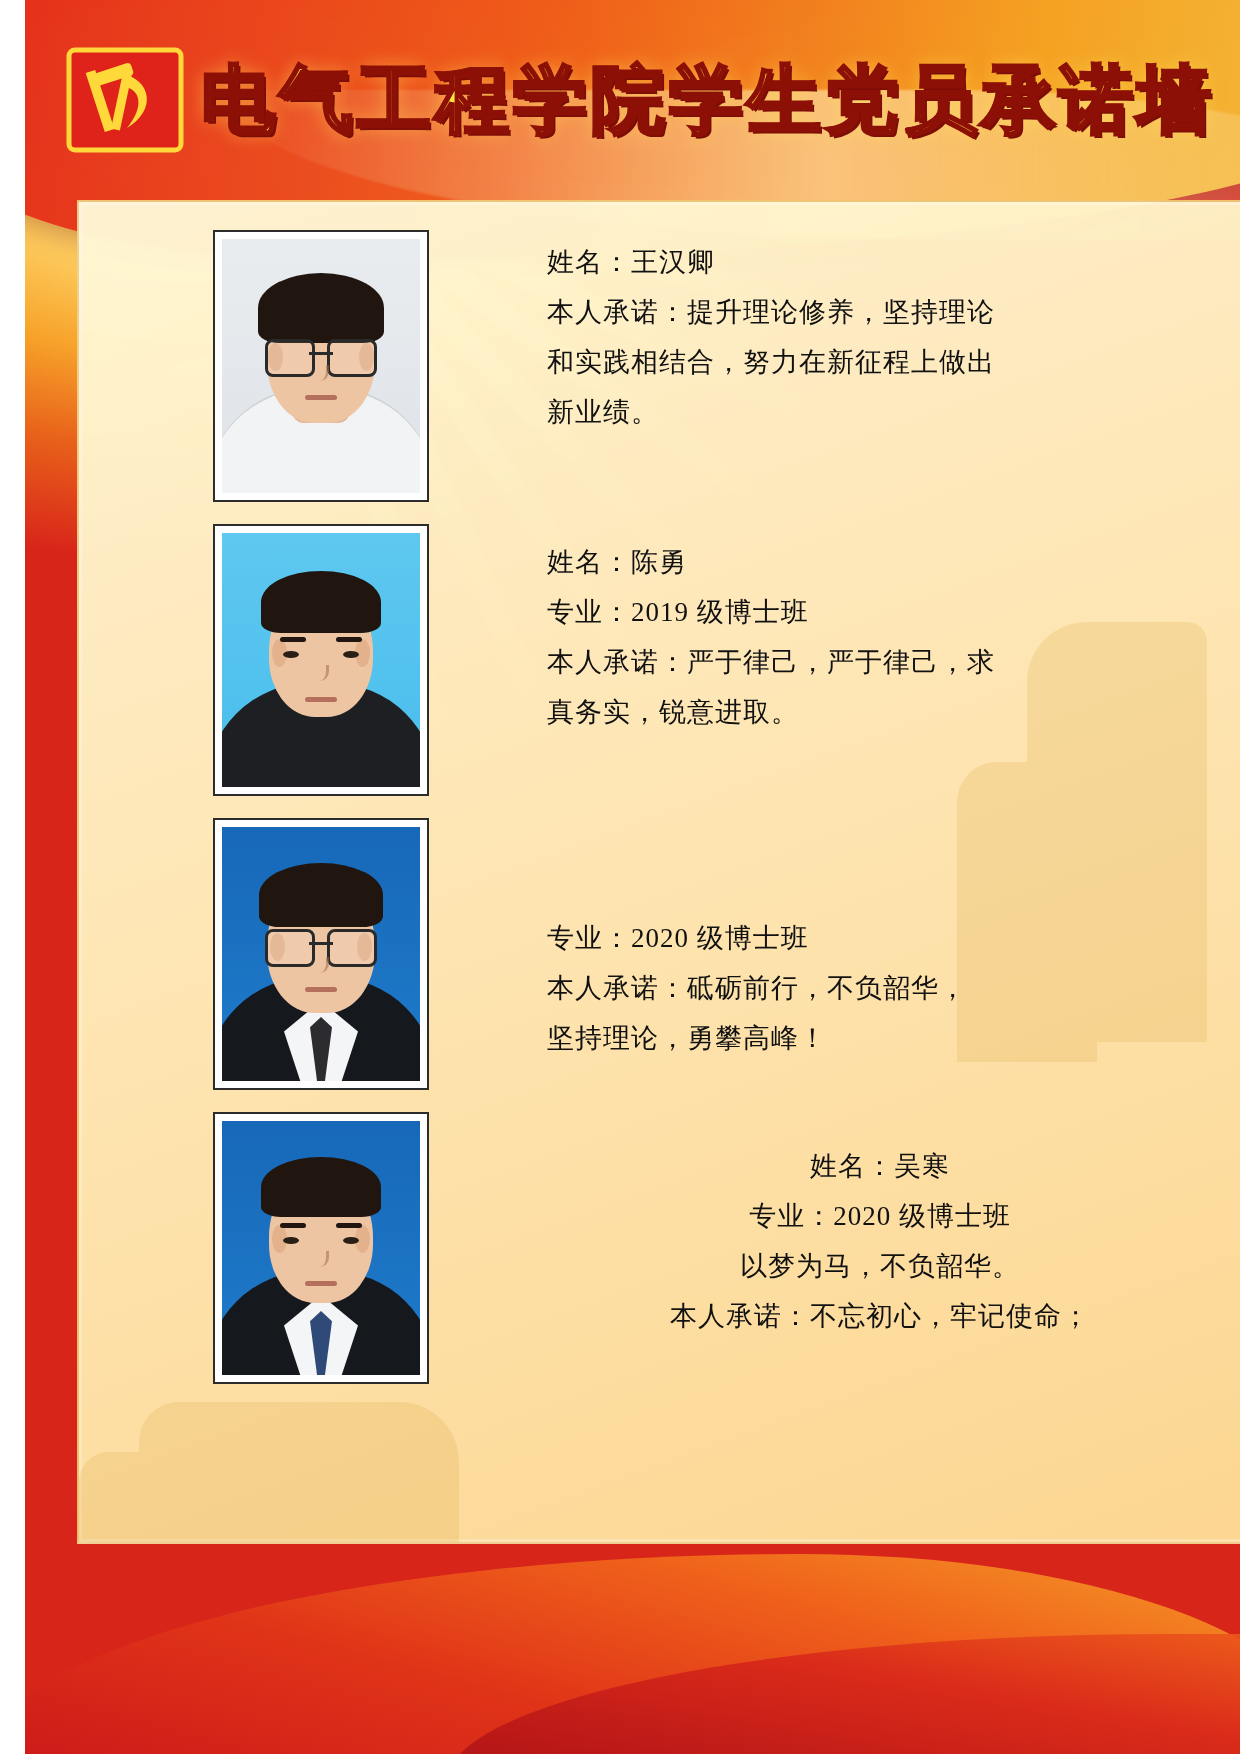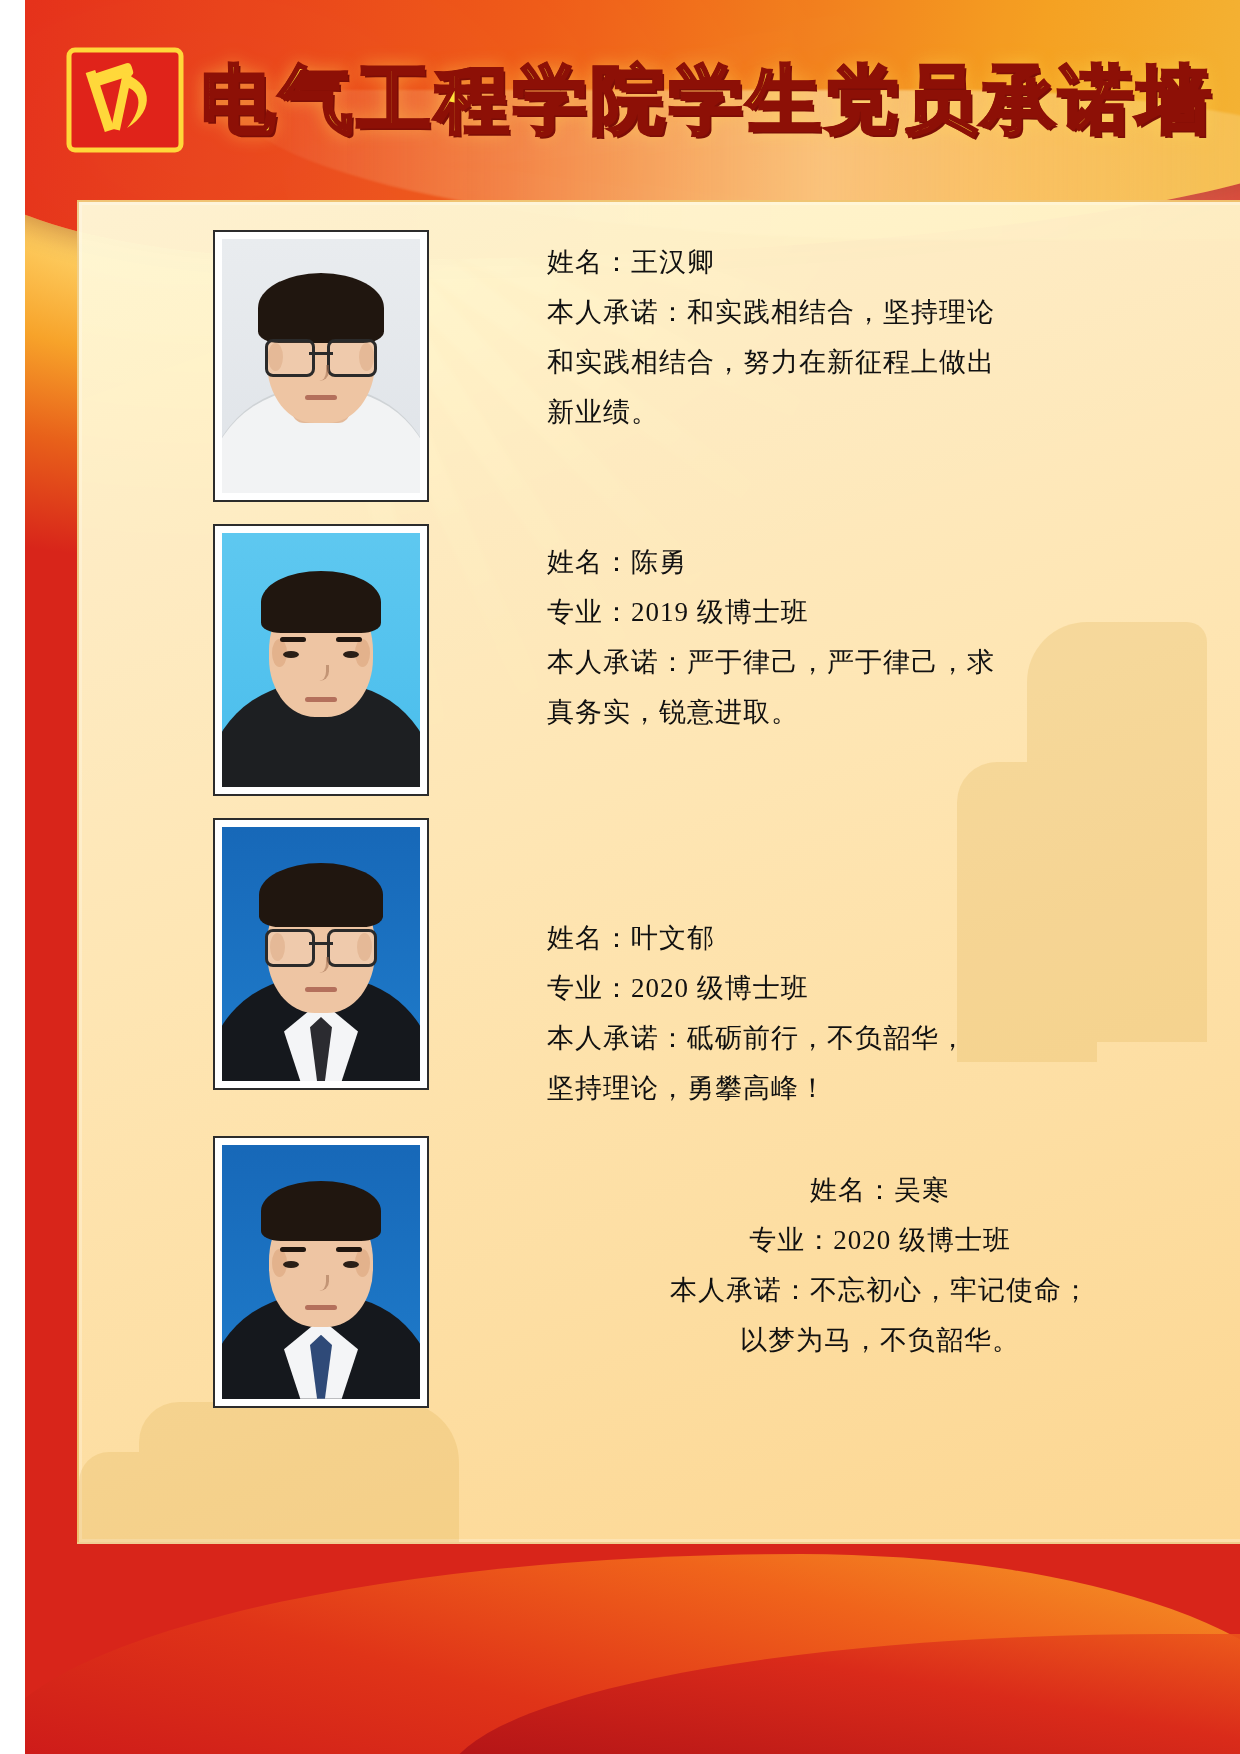--- a/index.html
+++ b/index.html
@@ -298,21 +298,21 @@
               <div class="lens l"></div>
                 <div class="lens r"></div>
                 <div class="bridge"></div>
             </div>
             <div class="nose" style="top:126px;"></div>
             <div class="mouth" style="top:156px;"></div>
           </div>
         </div>
         <div class="entry-text">
           <div class="line">姓名：王汉卿</div>
-          <div class="line">本人承诺：和实践相结合，坚持理论</div>
+          <div class="line">本人承诺：提升理论修养，坚持理论</div>
           <div class="line">和实践相结合，努力在新征程上做出</div>
           <div class="line">新业绩。</div>
         </div>
       </div>
 
       <div class="entry e2">
         <div class="photo-frame">
           <div class="photo">
             <div class="bg-cyan"></div>
             <div class="shoulders sh-dark"></div>
@@ -352,21 +352,20 @@
             <div class="glasses" style="top:102px;">
               <div class="lens l"></div>
                 <div class="lens r"></div>
                 <div class="bridge"></div>
             </div>
             <div class="nose" style="top:130px;"></div>
             <div class="mouth" style="top:160px;"></div>
           </div>
         </div>
         <div class="entry-text">
-          <div class="line">姓名：叶文郁</div>
           <div class="line">专业：2020 级博士班</div>
           <div class="line">本人承诺：砥砺前行，不负韶华，</div>
           <div class="line">坚持理论，勇攀高峰！</div>
         </div>
       </div>
 
       <div class="entry e4">
         <div class="photo-frame">
           <div class="photo">
             <div class="bg-blue"></div>
@@ -382,20 +381,20 @@
             <div class="brow" style="right:58px; top:102px;"></div>
             <div class="eye" style="left:61px; top:116px;"></div>
             <div class="eye" style="right:61px; top:116px;"></div>
             <div class="nose" style="top:130px;"></div>
             <div class="mouth" style="top:160px;"></div>
           </div>
         </div>
         <div class="entry-text">
           <div class="line">姓名：吴寒</div>
           <div class="line">专业：2020 级博士班</div>
+          <div class="line">以梦为马，不负韶华。</div>
           <div class="line">本人承诺：不忘初心，牢记使命；</div>
-          <div class="line">以梦为马，不负韶华。</div>
         </div>
       </div>
 
     </div>
   </div>
 </div>
 
 </body></html>

